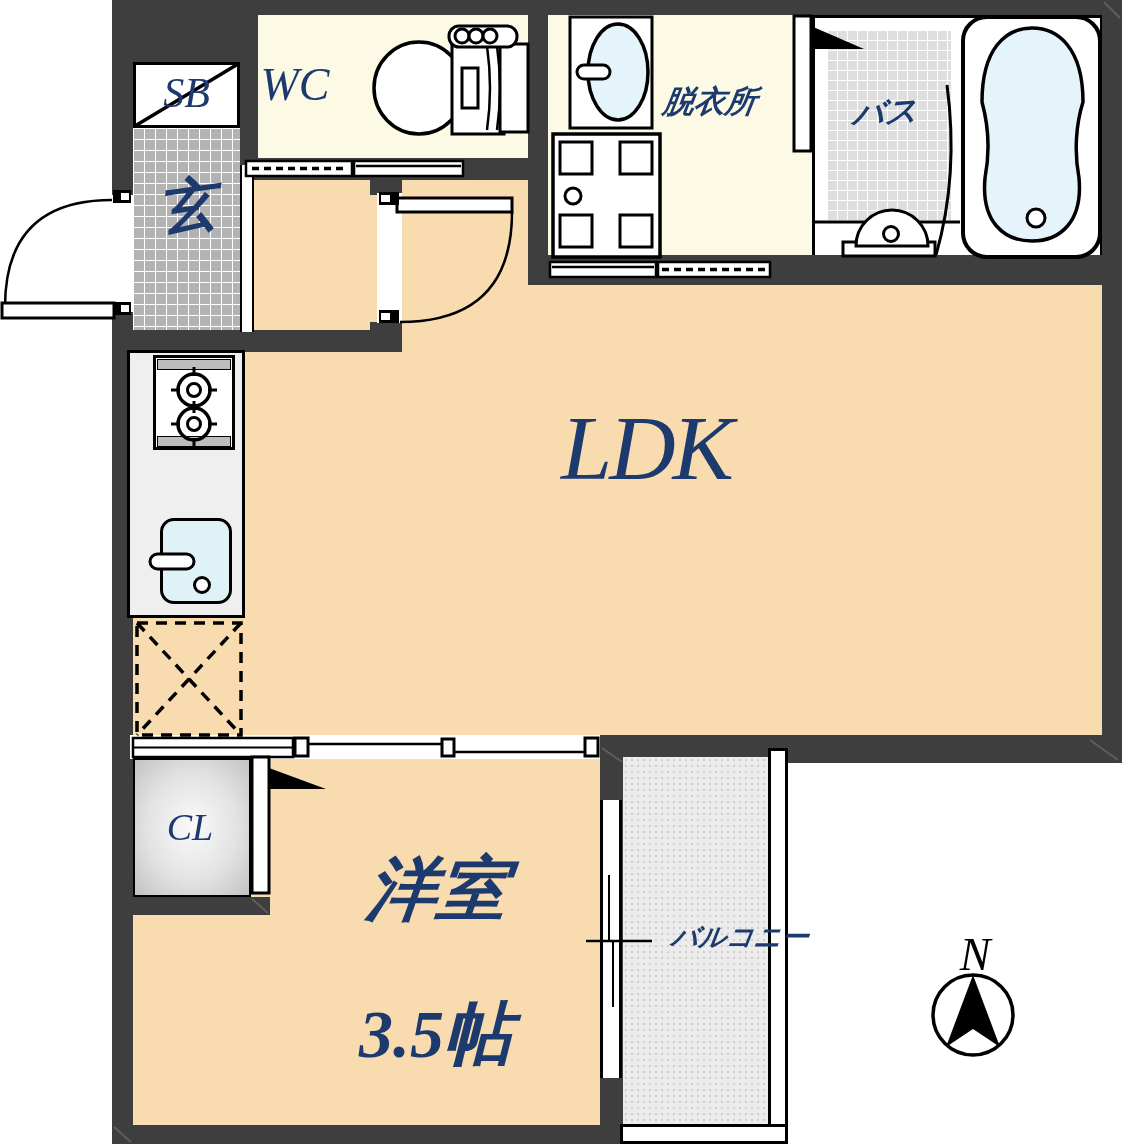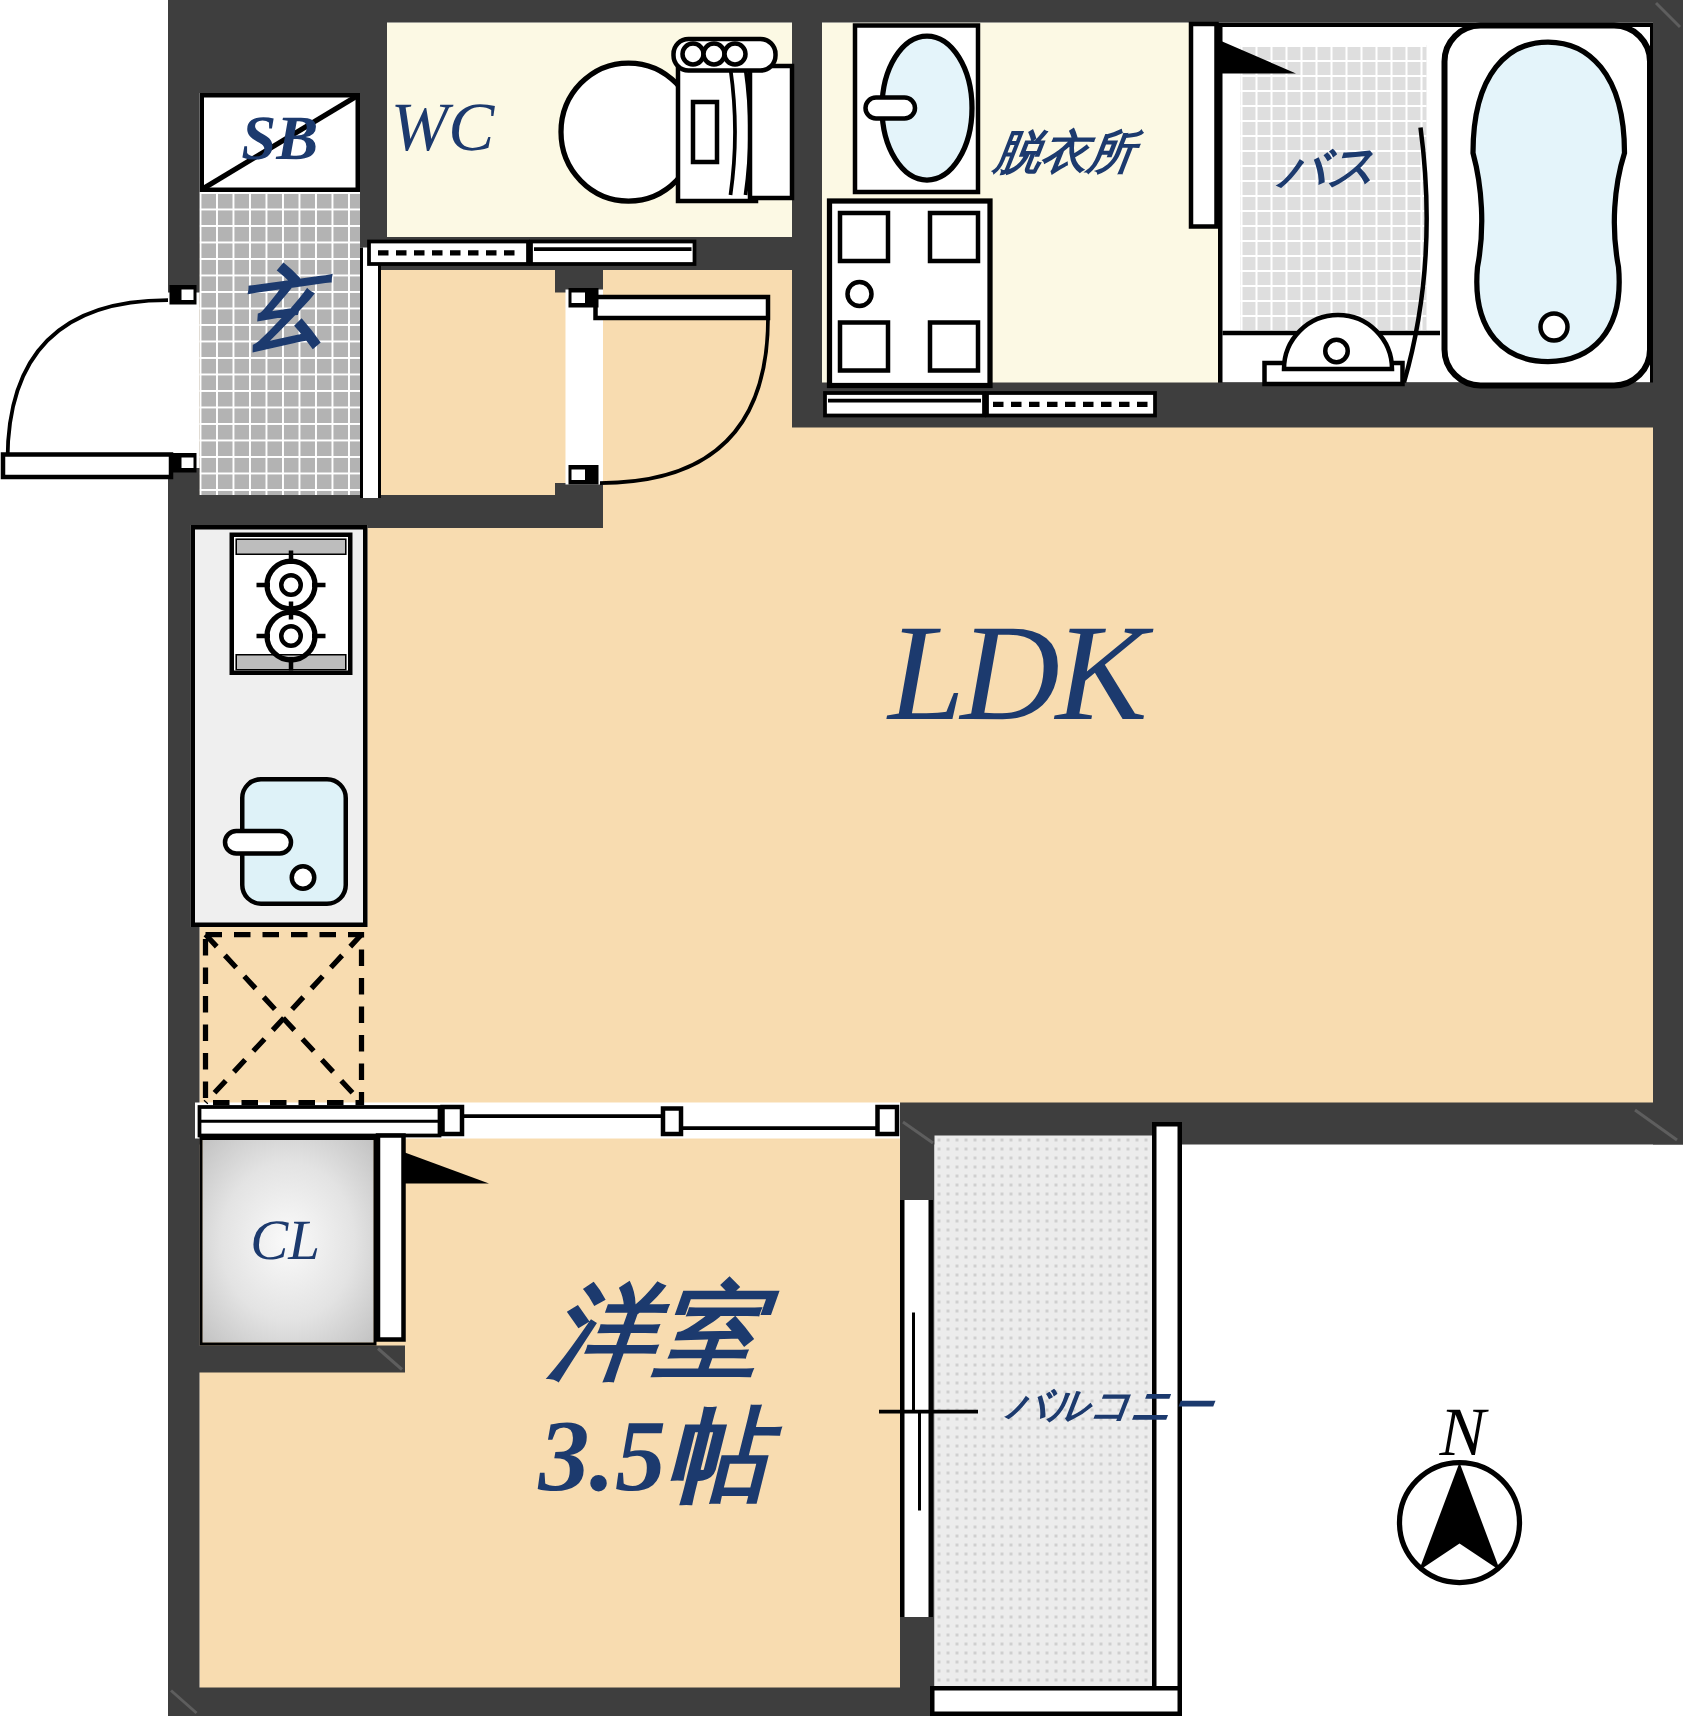--- a/index.html
+++ b/index.html
@@ -223,36 +223,36 @@
       <rect x="252" y="757" width="17" height="136" fill="#ffffff" stroke="#000" stroke-width="3"></rect>
       <polygon points="269,768 326,789 269,789" fill="#000"></polygon>
     </g>
 
     <g>
       <circle cx="973" cy="1015" r="40" fill="#ffffff" stroke="#000" stroke-width="3.5"></circle>
       <polygon points="973,975 1000,1047 973,1029 946,1047" fill="#000"></polygon>
     </g>
   </svg>
 
-  <div class="label" style="left:133px;top:72px;width:107px;font-size:42px;font-weight:bold;">SB</div>
+  <div class="label" style="left:133px;top:72px;width:107px;font-size:42px;">SB</div>
 
   <div class="label jp" style="left:140px;top:178px;width:95px;font-size:58px;transform:rotate(-8deg);">玄</div>
 
   <div class="label" style="left:255px;top:62px;width:80px;font-size:46px;">WC</div>
 
   <div class="label jp" style="left:645px;top:86px;width:130px;font-size:31px;transform:skewX(-8deg);">脱衣所</div>
 
   <div class="label jp" style="left:840px;top:96px;width:90px;font-size:32px;transform:skewX(-8deg) rotate(-4deg);">バス</div>
 
-  <div class="label" style="left:567px;top:402px;width:220px;font-size:92px;letter-spacing:-3px;">LDK</div>
+  <div class="label" style="left:536px;top:402px;width:220px;font-size:92px;letter-spacing:-3px;">LDK</div>
 
 
   <div class="label jp" style="left:330px;top:855px;width:215px;font-size:70px;transform:skewX(-6deg);">洋室</div>
 
-  <div class="label jp" style="left:318px;top:936px;width:235px;font-size:68px;font-style:italic;">3.5帖</div>
+  <div class="label jp" style="left:318px;top:1000px;width:235px;font-size:68px;font-style:italic;">3.5帖</div>
 
   <div class="label" style="left:140px;top:808px;width:100px;font-size:38px;">CL</div>
 
   <div class="label jp" style="left:645px;top:924px;width:190px;font-size:27px;transform:skewX(-8deg);">バルコニー</div>
 
   <div class="label" style="left:950px;top:932px;width:50px;font-size:46px;color:#000;">N</div>
 
 </div>
 
 </body></html>

